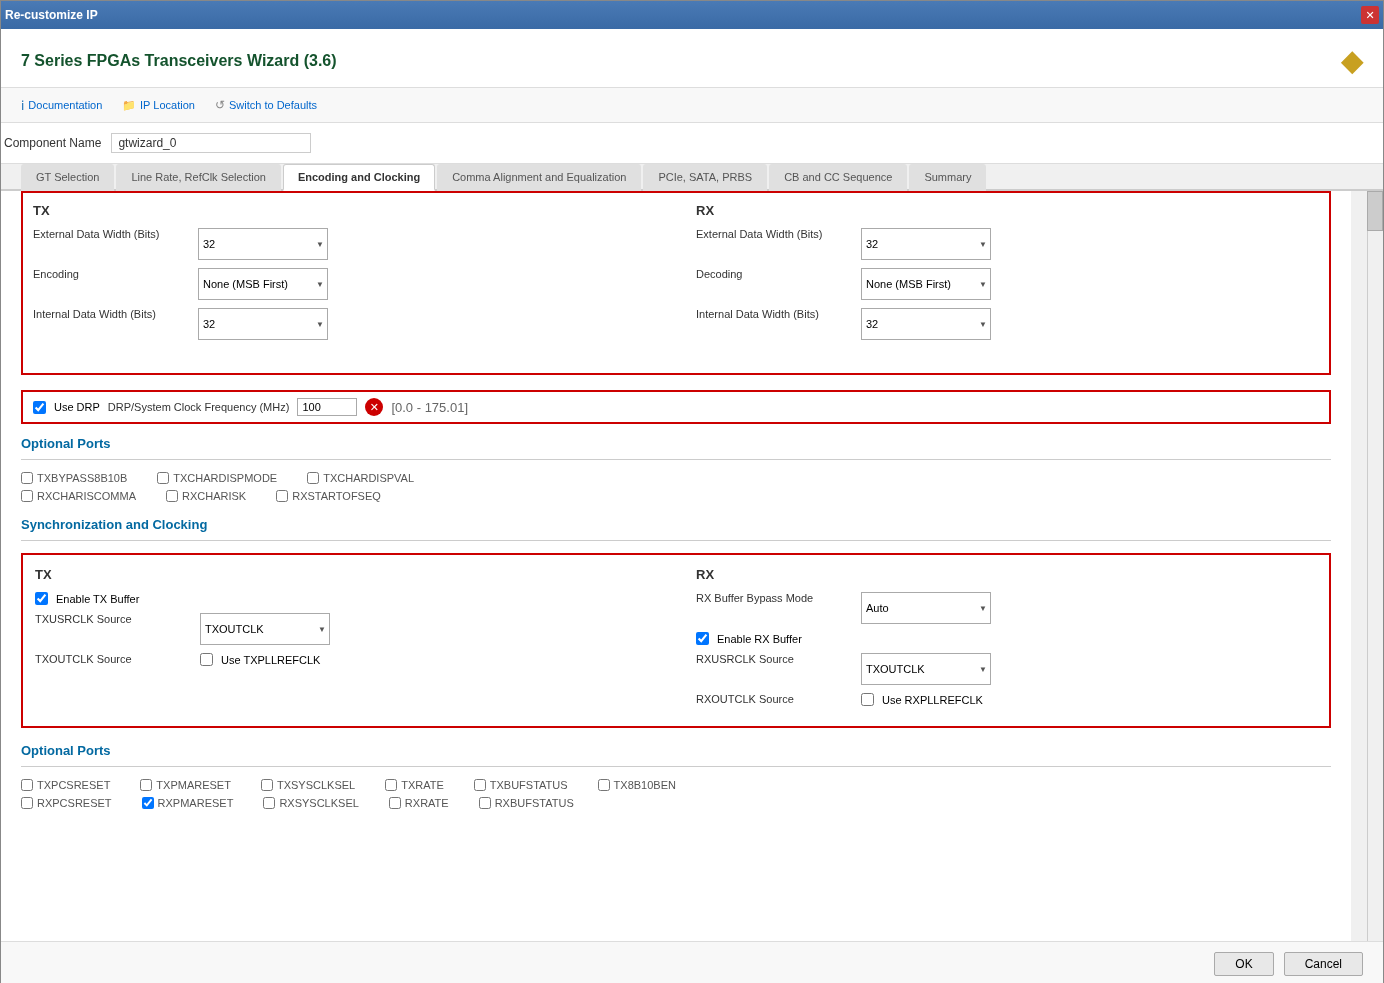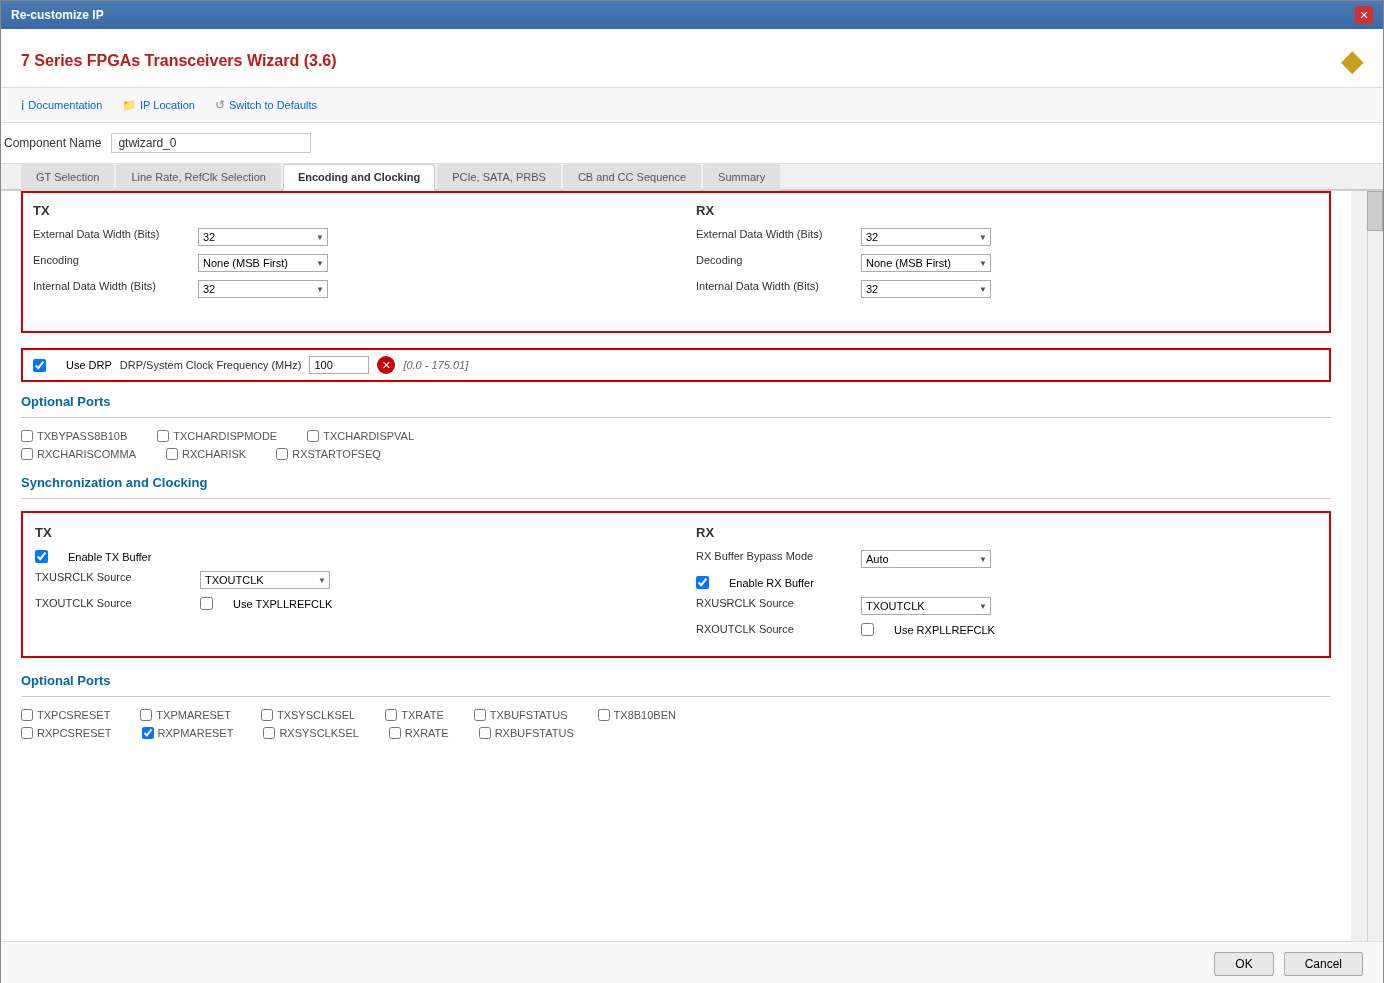--- a/index.html
+++ b/index.html
@@ -1,27 +1,27 @@
 <!DOCTYPE html>
 <html><head>
   <meta charset="utf-8">
   <style>
     * { box-sizing: border-box; margin: 0; padding: 0; }
     body { font-family: 'Segoe UI', Arial, sans-serif; font-size: 12px; background: #f0f0f0; }
     
     .window { width: 1384px; min-height: 983px; background: #f0f0f0; border: 1px solid #888; display: flex; flex-direction: column; }
     
-    .title-bar { background: linear-gradient(to bottom, #4a7ab5, #3a6aa5); color: white; padding: 6px 10px; display: flex; align-items: center; justify-content: space-between; height: 28px; }
+    .title-bar { background: linear-gradient(to bottom, #4a7ab5, #3a6aa5); color: white; padding: 6px 4px; display: flex; align-items: center; justify-content: space-between; height: 28px; }
     .title-bar-text { font-size: 12px; font-weight: bold; }
     .title-bar-close { background: #cc3333; border: none; color: white; width: 18px; height: 18px; cursor: pointer; font-size: 11px; display: flex; align-items: center; justify-content: center; border-radius: 2px; }
     
     .main-content { flex: 1; background: white; margin: 0; padding: 0; }
     
     .header { padding: 15px 20px 10px 20px; border-bottom: 1px solid #ddd; display: flex; align-items: center; justify-content: space-between; }
-    .header-title { font-size: 16px; font-weight: bold; color: #b91c1c; }
+    .header-title { font-size: 16px; font-weight: bold; color: #14532d; }
     
     .toolbar { padding: 8px 20px; border-bottom: 1px solid #ddd; display: flex; align-items: center; gap: 20px; background: #f8f8f8; }
     .toolbar-item { display: flex; align-items: center; gap: 4px; color: #0066cc; font-size: 11px; cursor: pointer; text-decoration: none; }
     
     .component-row { padding: 10px 3px; display: flex; align-items: center; gap: 10px; border-bottom: 1px solid #ddd; }
     .component-label { font-size: 12px; color: #333; }
     .component-value { font-size: 12px; color: #333; border: 1px solid #ccc; padding: 2px 6px; background: white; min-width: 200px; }
     
     .tabs { display: flex; padding: 0 20px; background: #f0f0f0; border-bottom: 2px solid #ccc; }
     .tab { padding: 6px 14px; font-size: 11px; cursor: pointer; border: 1px solid transparent; border-bottom: none; margin-bottom: -2px; background: #e0e0e0; color: #555; border-radius: 3px 3px 0 0; margin-right: 2px; }
@@ -29,44 +29,44 @@
     
     .section-label { font-size: 13px; font-weight: bold; color: #0369a1; margin-bottom: 8px; margin-top: 8px; }
     
     .tx-rx-row { display: flex; gap: 40px; margin-bottom: 15px; }
     .tx-rx-header { font-size: 13px; font-weight: bold; margin-bottom: 10px; color: #333; }
     
     .red-border-box { border: 2px solid #cc0000; padding: 10px; margin-bottom: 15px; }
     
     .field-row { display: flex; align-items: flex-start; margin-bottom: 8px; gap: 5px; }
     .field-label { font-size: 11px; color: #333; min-width: 160px; }
-    .checkbox-label { display: flex; align-items: center; gap: 20px; font-size: 11px; }
+    .checkbox-label { display: flex; align-items: center; gap: 8px; font-size: 11px; }
     .checkbox-input { width: 13px; height: 13px; cursor: pointer; }
     .drp-freq-label { font-size: 11px; color: #333; }
     .drp-freq-input { border: 1px solid #aaa; padding: 2px 4px; font-size: 11px; width: 60px; }
     .drp-clear-btn { width: 18px; height: 18px; background: #cc0000; color: white; border: none; border-radius: 50%; font-size: 11px; cursor: pointer; display: flex; align-items: center; justify-content: center; }
-    .drp-range { font-size: 11px; color: #666; font-style: italic; }
+    .drp-range { font-size: 13px; color: #666; }
     
     .optional-ports { margin-bottom: 15px; }
     .ports-row { display: flex; gap: 30px; margin-bottom: 6px; }
     .port-checkbox { display: flex; align-items: center; gap: 4px; font-size: 11px; color: #555; }
     .port-checkbox input { width: 12px; height: 12px; }
     
     .sync-section { margin-bottom: 15px; }
     .sync-inner-box { border: 2px solid #cc0000; padding: 12px; }
     .sync-tx-rx { display: flex; gap: 40px; }
     .sync-tx, .sync-rx { flex: 1; }
     
     .footer { padding: 10px 20px; display: flex; justify-content: flex-end; gap: 10px; border-top: 1px solid #ddd; background: #f8f8f8; }
     .footer-btn { padding: 4px 20px; font-size: 12px; border: 1px solid #aaa; background: #e8e8e8; cursor: pointer; border-radius: 2px; }
     
     .content-scroll { height: 750px; overflow-y: auto; padding: 15px 20px; border-right: 16px solid #f0f0f0; }
     
     .inner-select { position: relative; display: inline-flex; }
-    .inner-select select { font-size: 11px; border: 1px solid #aaa; background: white; padding: 2px 18px 2px 4px; cursor: pointer; height: 18px; min-width: 130px; appearance: none; -webkit-appearance: none; }
+    .inner-select select { font-size: 11px; border: 1px solid #aaa; background: white; padding: 2px 18px 2px 4px; cursor: pointer; height: 32px; min-width: 130px; appearance: none; -webkit-appearance: none; }
     .inner-select::after { content: '▼'; position: absolute; right: 4px; top: 50%; transform: translateY(-50%); font-size: 8px; pointer-events: none; color: #555; }
     
     .use-drp-section { display: flex; align-items: center; gap: 8px; border: 2px solid #cc0000; padding: 6px 10px; margin-bottom: 12px; }
 
     .section-divider { border: none; border-top: 1px solid #ccc; margin: 8px 0 12px 0; }
   </style>
 </head>
 <body>
 
 <div class="window">
@@ -100,20 +100,21 @@
 
     <div class="component-row">
       <span class="component-label">Component Name</span>
       <input type="text" class="component-value" value="gtwizard_0" style="">
     </div>
 
     <div class="tabs">
       <div class="tab">GT Selection</div>
       <div class="tab">Line Rate, RefClk Selection</div>
       <div class="tab active">Encoding and Clocking</div>
+      <div class="tab">Comma Alignment and Equalization</div>
       <div class="tab">PCIe, SATA, PRBS</div>
       <div class="tab">CB and CC Sequence</div>
       <div class="tab">Summary</div>
     </div>
 
     <div style="display:flex; height:750px;">
       <div class="content-scroll" style="flex:1; overflow-y:auto; padding:0 20px;">
 
         <div class="red-border-box">
           <div class="tx-rx-row">

